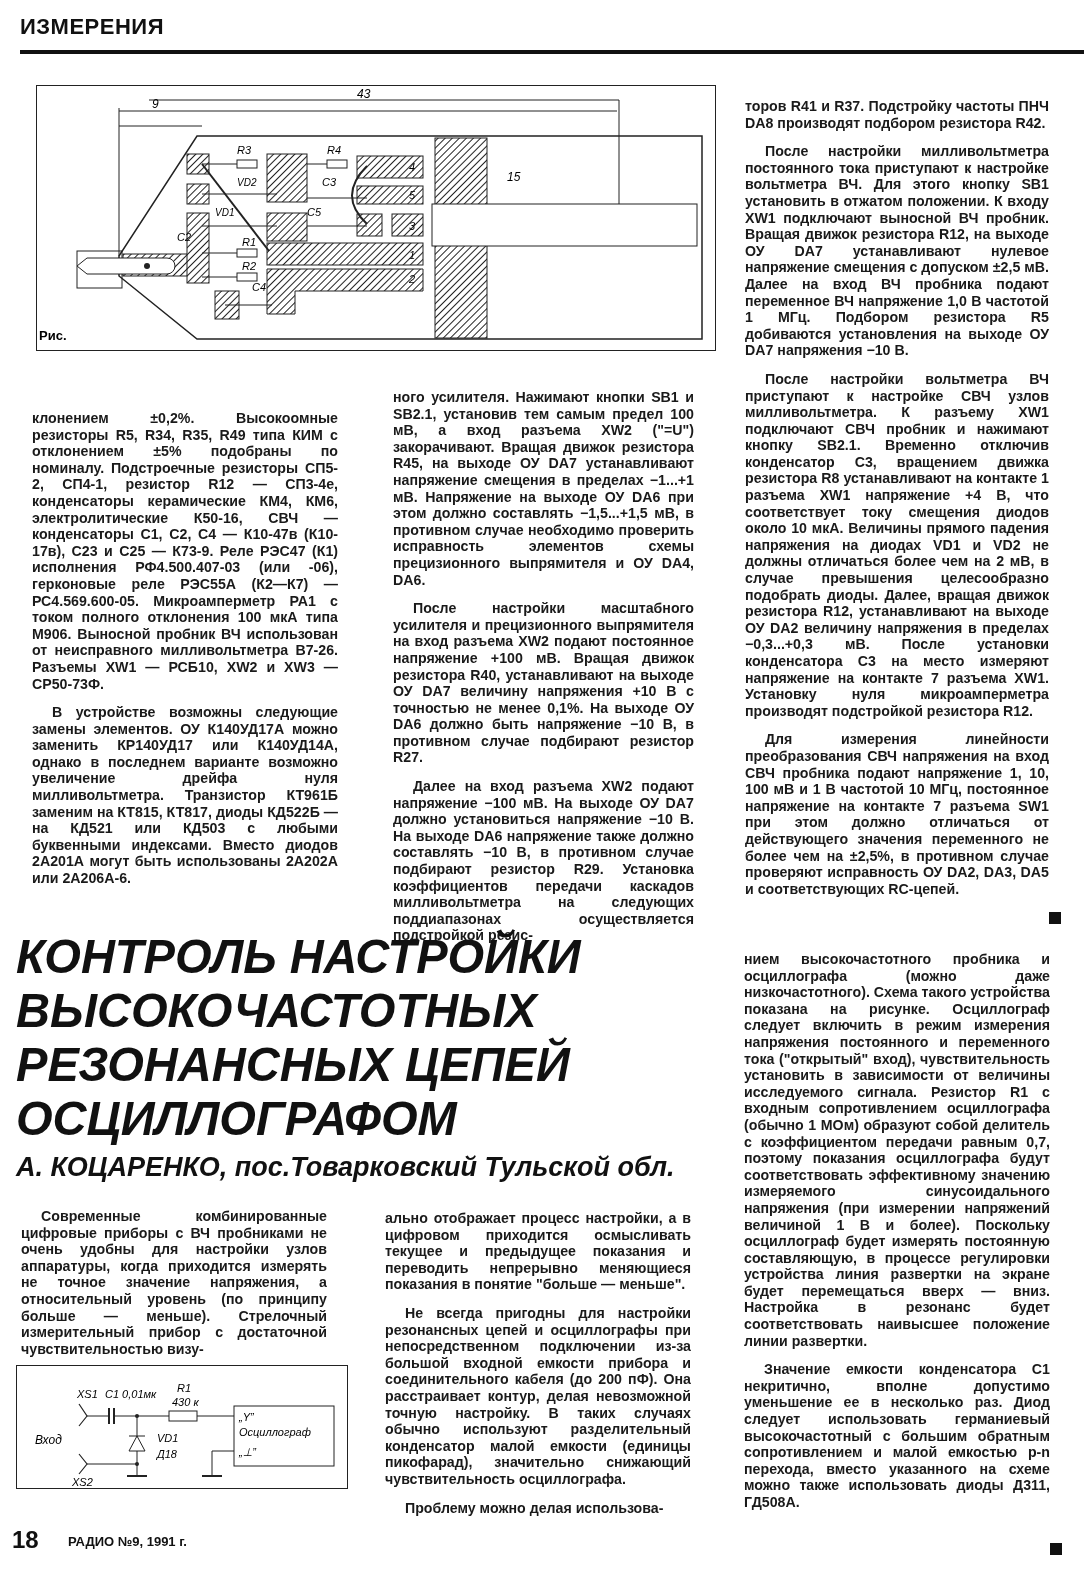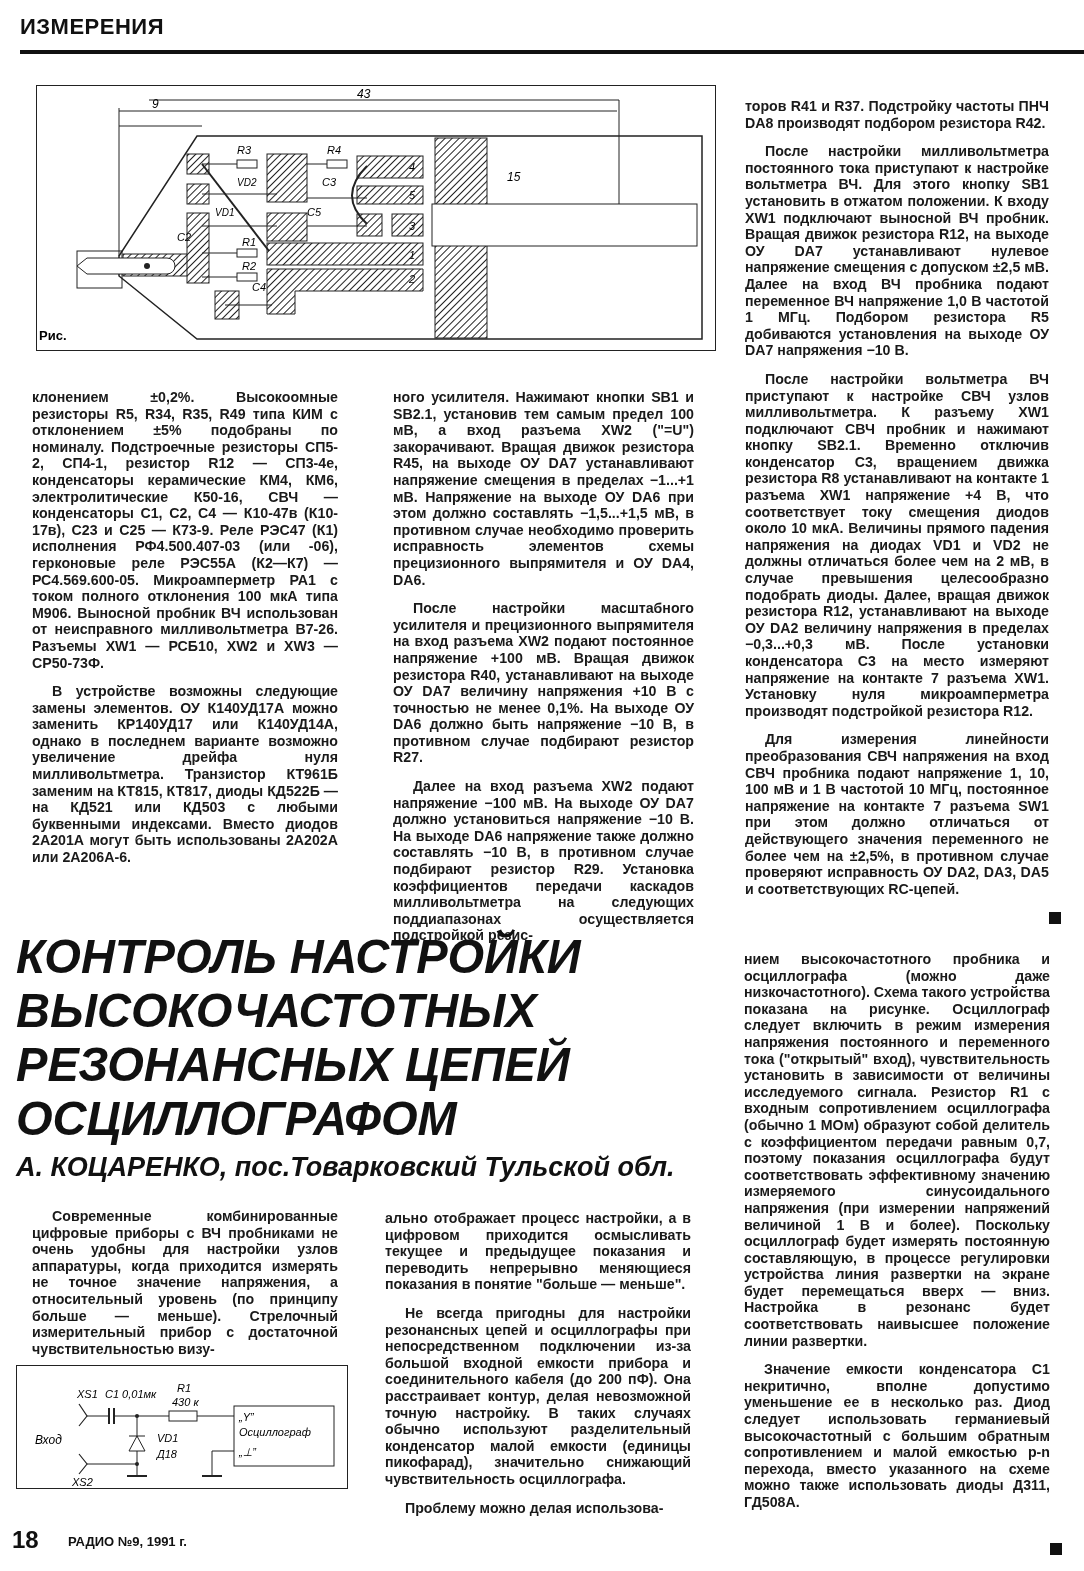--- a/index.html
+++ b/index.html
@@ -93,21 +93,21 @@
     <text class="svgtxt" x="372" y="85" font-size="11">4</text>
     <text class="svgtxt" x="372" y="113" font-size="11">5</text>
     <text class="svgtxt" x="372" y="144" font-size="11">3</text>
     <text class="svgtxt" x="372" y="173" font-size="11">1</text>
     <text class="svgtxt" x="372" y="197" font-size="11">2</text>
     <text class="svgtxt" x="470" y="95" font-size="12">15</text>
     <text x="2" y="254" font-size="13" font-weight="bold" font-family="Liberation Sans, sans-serif">Рис.</text>
   </svg>
 </div>
 
-<div class="col" style="left:20px; top:377px; width:330px;">
+<div class="col" style="left:20px; top:398px; width:330px;">
   <p>клонением ±0,2%. Высокоомные резисторы R5, R34, R35, R49 типа КИМ с отклонением ±5% подобраны по номиналу. Подстроечные резисторы СП5-2, СП4-1, резистор R12 — СП3-4е, конденсаторы керамические КМ4, КМ6, электролитические К50-16, СВЧ — конденсаторы С1, С2, С4 — К10-47в (К10-17в), С23 и С25 — К73-9. Реле РЭС47 (К1) исполнения РФ4.500.407-03 (или -06), герконовые реле РЭС55А (К2—К7) — РС4.569.600-05. Микроамперметр РА1 с током полного отклонения 100 мкА типа М906. Выносной пробник ВЧ использован от неисправного милливольтметра В7-26. Разъемы XW1 — РСБ10, XW2 и XW3 — СР50-73Ф.</p>
   <p class="ind">В устройстве возможны следующие замены элементов. ОУ К140УД17А можно заменить КР140УД17 или К140УД14А, однако в последнем варианте возможно увеличение дрейфа нуля милливольтметра. Транзистор КТ961Б заменим на КТ815, КТ817, диоды КД522Б — на КД521 или КД503 с любыми буквенными индексами. Вместо диодов 2А201А могут быть использованы 2А202А или 2А206А-6.</p>
 </div>
 <div class="col" style="left:381px; top:377px; width:325px;">
   <p>ного усилителя. Нажимают кнопки SB1 и SB2.1, установив тем самым предел 100 мВ, а вход разъема XW2 ("=U") закорачивают. Вращая движок резистора R45, на выходе ОУ DA7 устанавливают напряжение смещения в пределах −1...+1 мВ. Напряжение на выходе ОУ DA6 при этом должно составлять −1,5...+1,5 мВ, в противном случае необходимо проверить исправность элементов схемы прецизионного выпрямителя и ОУ DA4, DA6.</p>
   <p class="ind">После настройки масштабного усилителя и прецизионного выпрямителя на вход разъема XW2 подают постоянное напряжение +100 мВ. Вращая движок резистора R40, устанавливают на выходе ОУ DA7 величину напряжения +10 В с точностью не менее 0,1%. На выходе ОУ DA6 должно быть напряжение −10 В, в противном случае подбирают резистор R27.</p>
   <p class="ind">Далее на вход разъема XW2 подают напряжение −100 мВ. На выходе ОУ DA7 должно установиться напряжение −10 В. На выходе DA6 напряжение также должно составлять −10 В, в противном случае подбирают резистор R29. Установка коэффициентов передачи каскадов милливольтметра на следующих поддиапазонах осуществляется подстройкой резис-</p>
 </div>
 <div class="col" style="left:733px; top:86px; width:328px;">
   <p>торов R41 и R37. Подстройку частоты ПНЧ DA8 производят подбором резистора R42.</p>
@@ -118,21 +118,21 @@
 </div>
 
 <div class="title">
   <div>КОНТРОЛЬ НАСТРОЙКИ</div>
   <div>ВЫСОКОЧАСТОТНЫХ</div>
   <div>РЕЗОНАНСНЫХ ЦЕПЕЙ</div>
   <div>ОСЦИЛЛОГРАФОМ</div>
 </div>
 <div class="byline">А. КОЦАРЕНКО, пос.Товарковский Тульской обл.</div>
 
-<div class="col" style="left:20px; top:1196px; width:330px;">
+<div class="col" style="left:9px; top:1196px; width:330px;">
   <p class="ind">Современные комбинированные цифровые приборы с ВЧ пробниками не очень удобны для настройки узлов аппаратуры, когда приходится измерять не точное значение напряжения, а относительный уровень (по принципу больше — меньше). Стрелочный измерительный прибор с достаточной чувствительностью визу-</p>
 </div>
 <div class="col" style="left:373px; top:1198px; width:330px;">
   <p>ально отображает процесс настройки, а в цифровом приходится осмысливать текущее и предыдущее показания и переводить непрерывно меняющиеся показания в понятие "больше — меньше".</p>
   <p class="ind">Не всегда пригодны для настройки резонансных цепей и осциллографы при непосредственном подключении из-за большой входной емкости прибора и соединительного кабеля (до 200 пФ). Она расстраивает контур, делая невозможной точную настройку. В таких случаях обычно используют разделительный конденсатор малой емкости (единицы пикофарад), значительно снижающий чувствительность осциллографа.</p>
   <p class="ind">Проблему можно делая использова-</p>
 </div>
 <div class="col" style="left:732px; top:939px; width:330px;">
   <p>нием высокочастотного пробника и осциллографа (можно даже низкочастотного). Схема такого устройства показана на рисунке. Осциллограф следует включить в режим измерения напряжения постоянного и переменного тока ("открытый" вход), чувствительность установить в зависимости от величины исследуемого сигнала. Резистор R1 с входным сопротивлением осциллографа (обычно 1 МОм) образуют собой делитель с коэффициентом передачи равным 0,7, поэтому показания осциллографа будут соответствовать эффективному значению измеряемого синусоидального напряжения (при измерении напряжений величиной 1 В и более). Поскольку осциллограф будет измерять постоянную составляющую, в процессе регулировки устройства линия развертки на экране будет перемещаться вверх — вниз. Настройка в резонанс будет соответствовать наивысшее положение линии развертки.</p>
   <p class="ind">Значение емкости конденсатора С1 некритично, вполне допустимо уменьшение ее в несколько раз. Диод следует использовать германиевый высокочастотный с большим обратным сопротивлением и малой емкостью p-n перехода, вместо указанного на схеме можно также использовать диоды Д311, ГД508А.</p>

